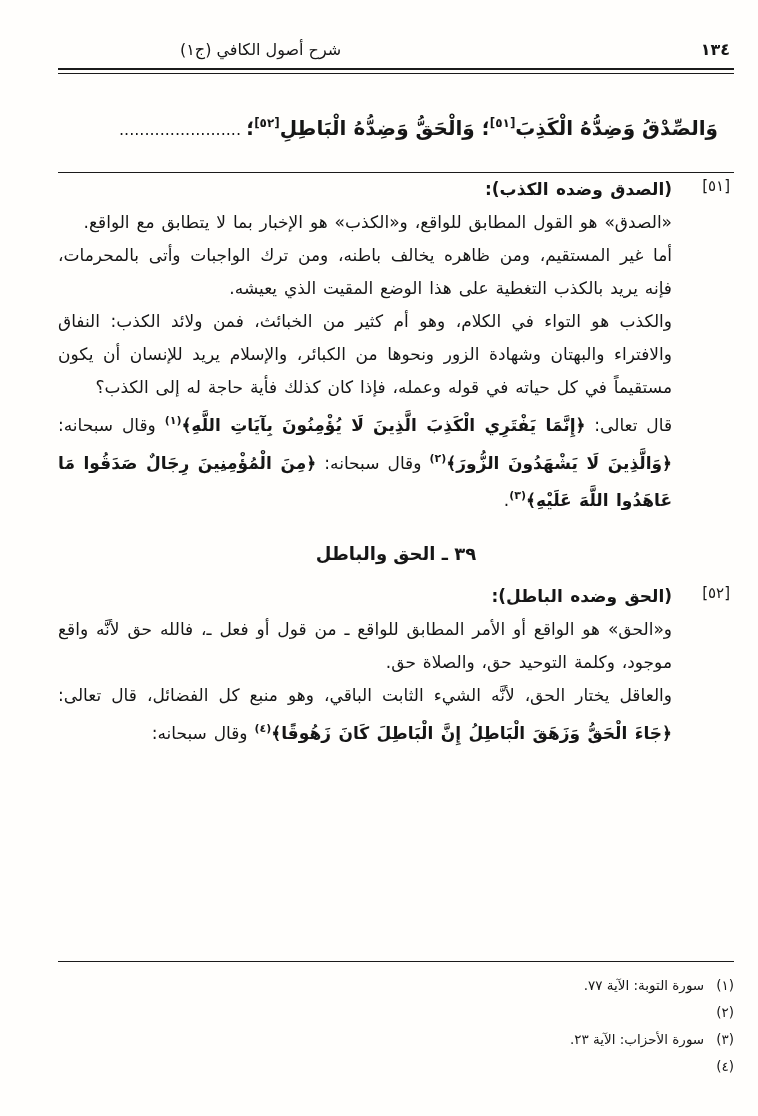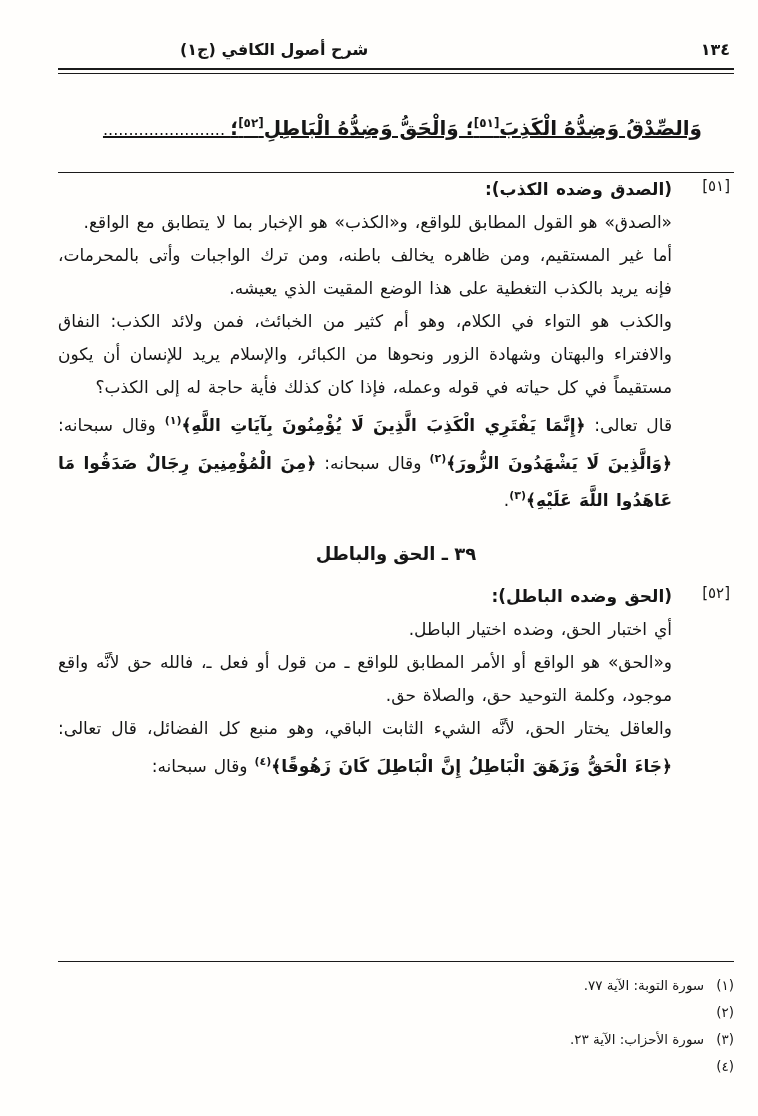--- a/index.html
+++ b/index.html
@@ -10,26 +10,26 @@
     width:758px; height:1116px; margin:0 auto;
     background:#fffefc; direction:rtl;
     padding:40px 24px 36px 58px;
     display:flex; flex-direction:column;
     overflow:hidden;
   }
 
   
   .header { display:flex; justify-content:space-between; align-items:baseline; padding:0 4px 9px 4px; }
   .page-number { font-weight:bold; font-size:16px; letter-spacing:0; }
-  .book-title { font-size:16px; margin-left:118px; font-weight:700; }
+  .book-title { font-size:16px; margin-left:118px; font-weight:400; }
   .rule-thick { border-top:2.5px solid #1b1b1b; }
   .rule-thin  { border-top:1px solid #1b1b1b; margin-top:3px; }
 
   
-  .matn { margin-top:34px; margin-right:32px; font-size:20px; font-weight:bold; line-height:2.0;text-decoration:underline; }
+  .matn { margin-top:34px; margin-right:16px; font-size:20px; font-weight:bold; line-height:2.0; }
   .seg-sup { vertical-align:super; font-size:12px; font-weight:bold; }
   .seg-dots { font-weight:normal; font-size:16px; }
   .matn-divider { border-top:1.2px solid #1b1b1b; margin-top:24px; }
 
   
   .section-heading { text-align:center; font-size:18px; font-weight:bold; margin:26px 0 16px; }
   .block { position:relative; margin-right:62px; }
   .block .marker { position:absolute; right:-58px; top:4px; font-size:15px; white-space:nowrap; }
   .block-text { font-size:17px; line-height:33px; text-align:justify; word-spacing:1.5px; }
   .run-normal {}
@@ -74,23 +74,20 @@
       </div>
       <div class="block">
         <p class="block-text"><span class="run-normal">قال تعالى: </span><span class="run-quran">﴿إِنَّمَا يَفْتَرِي الْكَذِبَ الَّذِينَ لَا يُؤْمِنُونَ بِآيَاتِ اللَّهِ﴾</span><span class="run-sup">(١)</span><span class="run-normal"> وقال سبحانه: </span><span class="run-quran">﴿وَالَّذِينَ لَا يَشْهَدُونَ الزُّورَ﴾</span><span class="run-sup">(٢)</span><span class="run-normal"> وقال سبحانه: </span><span class="run-quran">﴿مِنَ الْمُؤْمِنِينَ رِجَالٌ صَدَقُوا مَا عَاهَدُوا اللَّهَ عَلَيْهِ﴾</span><span class="run-sup">(٣)</span><span class="run-normal">.</span></p>
       </div>
       <h2 class="section-heading">٣٩ ـ الحق والباطل</h2>
       <div class="block">
         <span class="marker">[٥٢]</span>
         <p class="block-text"><span class="run-bold">(الحق وضده الباطل):</span></p>
       </div>
       <div class="block">
-        <p class="block-text"><span class="run-normal">أي اختبار الحق، وضده اختيار الباطل.</span></p>
-      </div>
-      <div class="block">
         <p class="block-text"><span class="run-normal">و«الحق» هو الواقع أو الأمر المطابق للواقع ـ من قول أو فعل ـ، فالله حق لأنَّه واقع موجود، وكلمة التوحيد حق، والصلاة حق.</span></p>
       </div>
       <div class="block">
         <p class="block-text"><span class="run-normal">والعاقل يختار الحق، لأنَّه الشيء الثابت الباقي، وهو منبع كل الفضائل، قال تعالى: </span><span class="run-quran">﴿جَاءَ الْحَقُّ وَزَهَقَ الْبَاطِلُ إِنَّ الْبَاطِلَ كَانَ زَهُوقًا﴾</span><span class="run-sup">(٤)</span><span class="run-normal"> وقال سبحانه:</span></p>
       </div>
     </div>
 
   <div class="footnotes">
     <div class="fn-rule"></div>
     <div>

